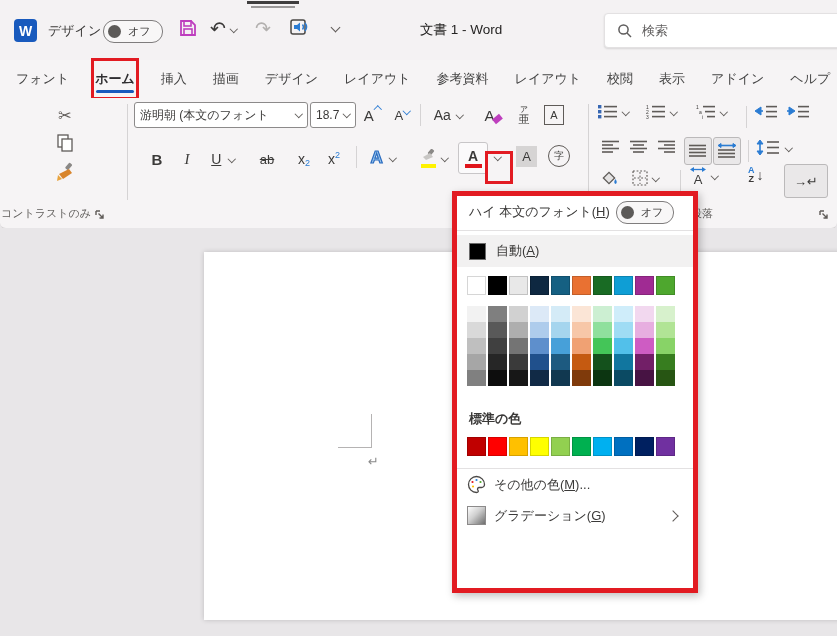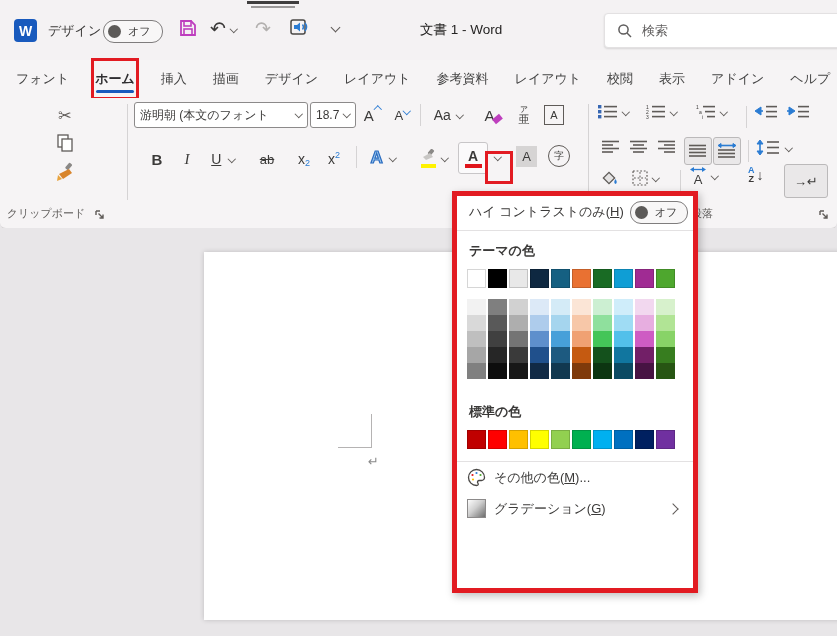--- a/index.html
+++ b/index.html
@@ -169,21 +169,21 @@
         <rect x="6" y="5" width="10" height="12" fill="#fff" stroke="#5F5B58" stroke-width="1.3"></rect>
       </svg>
     </div>
     <div class="rbtn" style="left:52px;top:62px;width:26px;height:26px;">
       <svg width="22" height="22" viewBox="0 0 22 22">
         <rect x="13" y="1" width="4" height="7" rx="1" fill="#8A8886" transform="rotate(40 15 4)"></rect>
         <polygon points="5,12 15,7 18,11 9,17" fill="#D8852C"></polygon>
         <polygon points="4,13 8,17 3,19" fill="#E8A33D"></polygon>
       </svg>
     </div>
-    <div class="group-label" style="left:0;width:92px;">クリップボード</div>
+    <div class="group-label" style="left:0;width:92px;">コントラストのみ</div>
     <svg class="launcher" style="left:94px;top:111px;" viewBox="0 0 12 12">
       <path d="M2 2 h4 M2 2 v4" stroke="#5F5B58" stroke-width="1.4" fill="none"></path>
       <path d="M4.5 4.5 L9 9 M9 5.5 V9 H5.5" stroke="#5F5B58" stroke-width="1.4" fill="none"></path>
     </svg>
     <div class="vdiv" style="left:127px;"></div>
 
     <div class="combo" style="left:134px;top:4px;width:172px;">
       <span class="txt">游明朝 (本文のフォント</span>
       <span class="chev sm"></span>
     </div>
@@ -414,28 +414,31 @@
 
   <div class="doc">
     <div class="page"></div>
     <div class="corner-v"></div>
     <div class="corner-h"></div>
     <span class="pilcrow">↵</span>
   </div>
 
   <div class="menu">
     <div class="menu-row hc-row">
-      <span><span>ハイ コントラストのみ(</span><span class="u">H</span><span>)</span></span>
+      <span><span>ハイ 本文のフォント(</span><span class="u">H</span><span>)</span></span>
       <div class="pill">
         <div class="knob"></div>
         <span class="state">オフ</span>
       </div>
     </div>
     <hr>
-    <div class="menu-h">テーマの色</div>
+    <div class="menu-row auto-row">
+      <div class="auto-swatch"></div>
+      <span><span>自動(</span><span class="u">A</span><span>)</span></span>
+    </div>
     <div class="swrow">
         <div class="sw" style="background: rgb(255, 255, 255);"></div>
         <div class="sw" style="background: rgb(0, 0, 0);"></div>
         <div class="sw" style="background: rgb(232, 232, 232);"></div>
         <div class="sw" style="background: rgb(14, 40, 65);"></div>
         <div class="sw" style="background: rgb(21, 96, 130);"></div>
         <div class="sw" style="background: rgb(233, 113, 50);"></div>
         <div class="sw" style="background: rgb(25, 107, 36);"></div>
         <div class="sw" style="background: rgb(15, 158, 213);"></div>
         <div class="sw" style="background: rgb(160, 43, 147);"></div>

